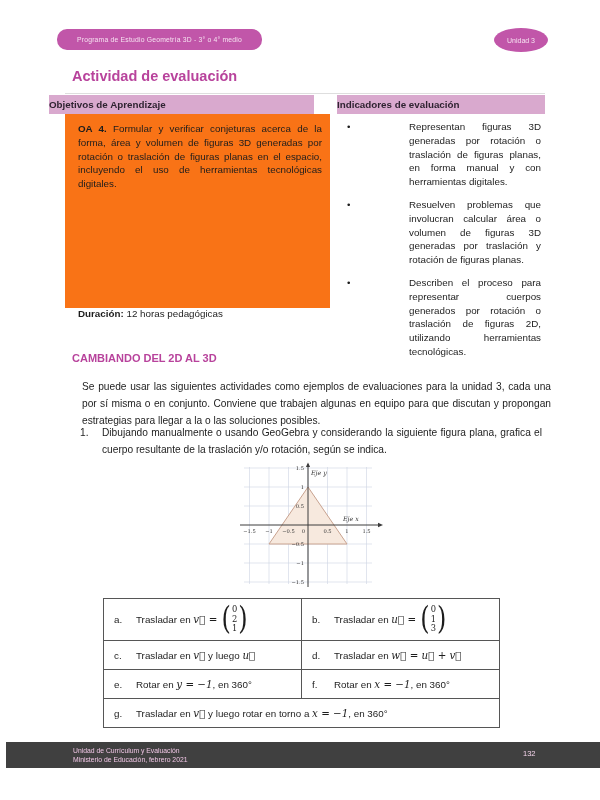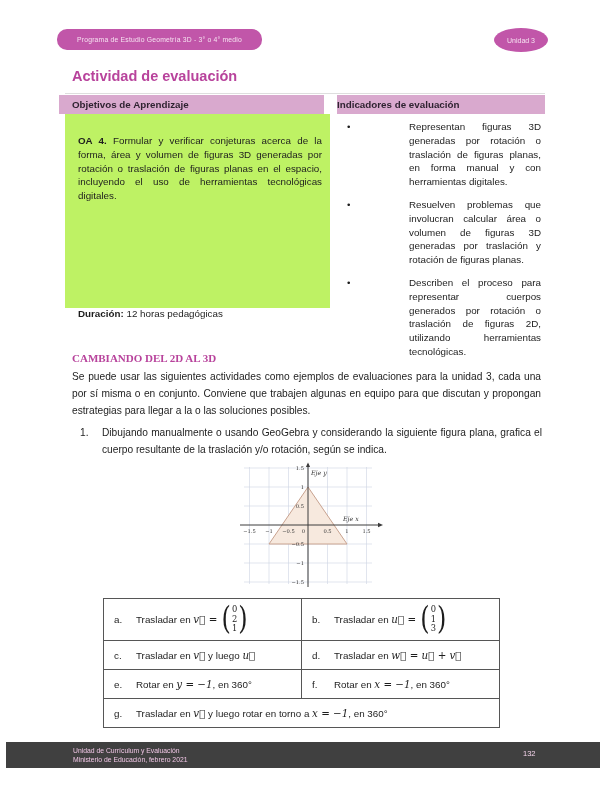--- a/index.html
+++ b/index.html
@@ -14,36 +14,36 @@
               border-radius:50%;display:flex;align-items:center;justify-content:center;}
   .pill-right span{font-size:7px;color:#f6e2f1;}
 
   .doc-title{position:absolute;left:72px;top:68px;margin:0;font-size:14.5px;font-weight:bold;color:#b8439c;}
 
   .table-topline{position:absolute;left:65px;top:93px;width:480px;border-top:1px solid #dedede;height:0;}
 
   
   .th{position:absolute;top:95px;height:19px;background:#d9a9ce;font-weight:bold;font-size:9.8px;
       line-height:19px;color:#2f2331;box-sizing:border-box;}
-  .th-left{left:59px;width:265px;padding-left:13px;}
+  .th-left{left:49px;width:265px;}
   .th-right{left:337px;width:208px;padding-left:0;}
-  .col-objectives{position:absolute;left:65px;top:114px;width:265px;min-height:194px;background:#bef264;
-                  box-sizing:border-box;padding:20px 8px 12px 13px;}
+  .col-objectives{position:absolute;left:65px;top:114px;width:265px;min-height:194px;background:#f97316;
+                  box-sizing:border-box;padding:8px 8px 12px 13px;}
   .oa-p{margin:0 0 10px 0;font-size:9.8px;line-height:13.8px;text-align:justify;}
   .oa-p:last-child{margin-bottom:0;}
   .col-indicators{position:absolute;left:337px;top:114px;width:204px;box-sizing:border-box;padding:6px 0 0 10px;}
   .ind-item{display:flex;margin-bottom:9px;font-size:9.8px;line-height:13.8px;}
   .bullet{width:18px;flex:none;}
   .ind-text{flex:1;text-align:justify;margin-left:44px;}
   .duration{position:absolute;left:78px;top:308px;margin:0;font-size:9.8px;}
   .duration b{font-weight:bold;}
 
   
-  .section-heading{position:absolute;left:72px;top:352px;margin:0;font-size:11px;font-weight:bold;color:#b8439c;font-family:Liberation Serif, serif;}
-  .intro{position:absolute;left:72px;top:368px;width:469px;margin:0;font-size:10.2px;line-height:17px;text-align:justify;}
+  .section-heading{position:absolute;left:72px;top:352px;margin:0;font-size:11px;font-weight:bold;color:#b8439c;}
+  .intro{position:absolute;left:72px;top:368px;width:469px;margin:10px;font-size:10.2px;line-height:17px;text-align:justify;}
   .item1{position:absolute;left:80px;top:424px;width:462px;display:flex;font-size:10.2px;line-height:17px;}
   .item-num{width:22px;flex:none;}
   .item-text{flex:1;text-align:justify;}
 
   
   .figure{position:absolute;left:233px;top:462px;}
 
   
   .options-table{position:absolute;left:103px;top:598px;width:397px;border:1px solid #565656;box-sizing:border-box;background:#fff;}
   .opt-row{display:flex;border-top:1px solid #565656;min-height:28px;}

